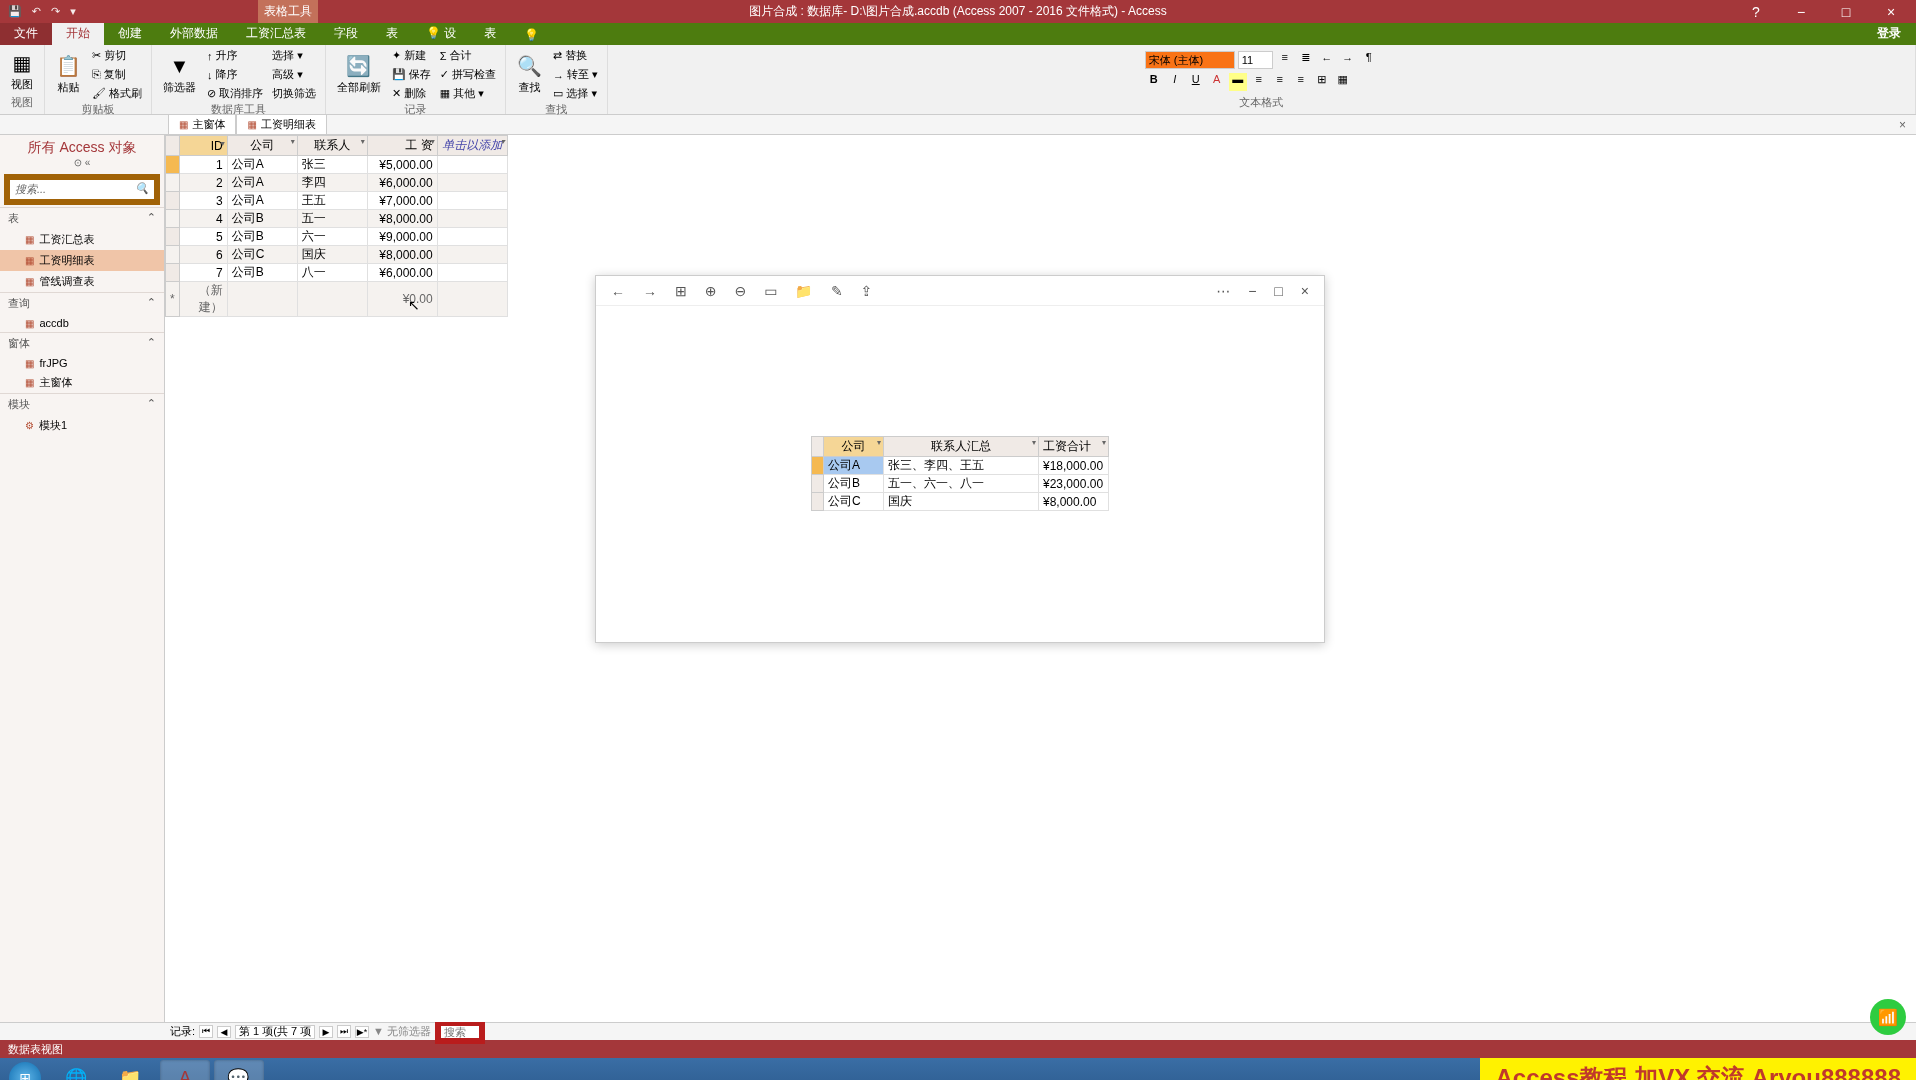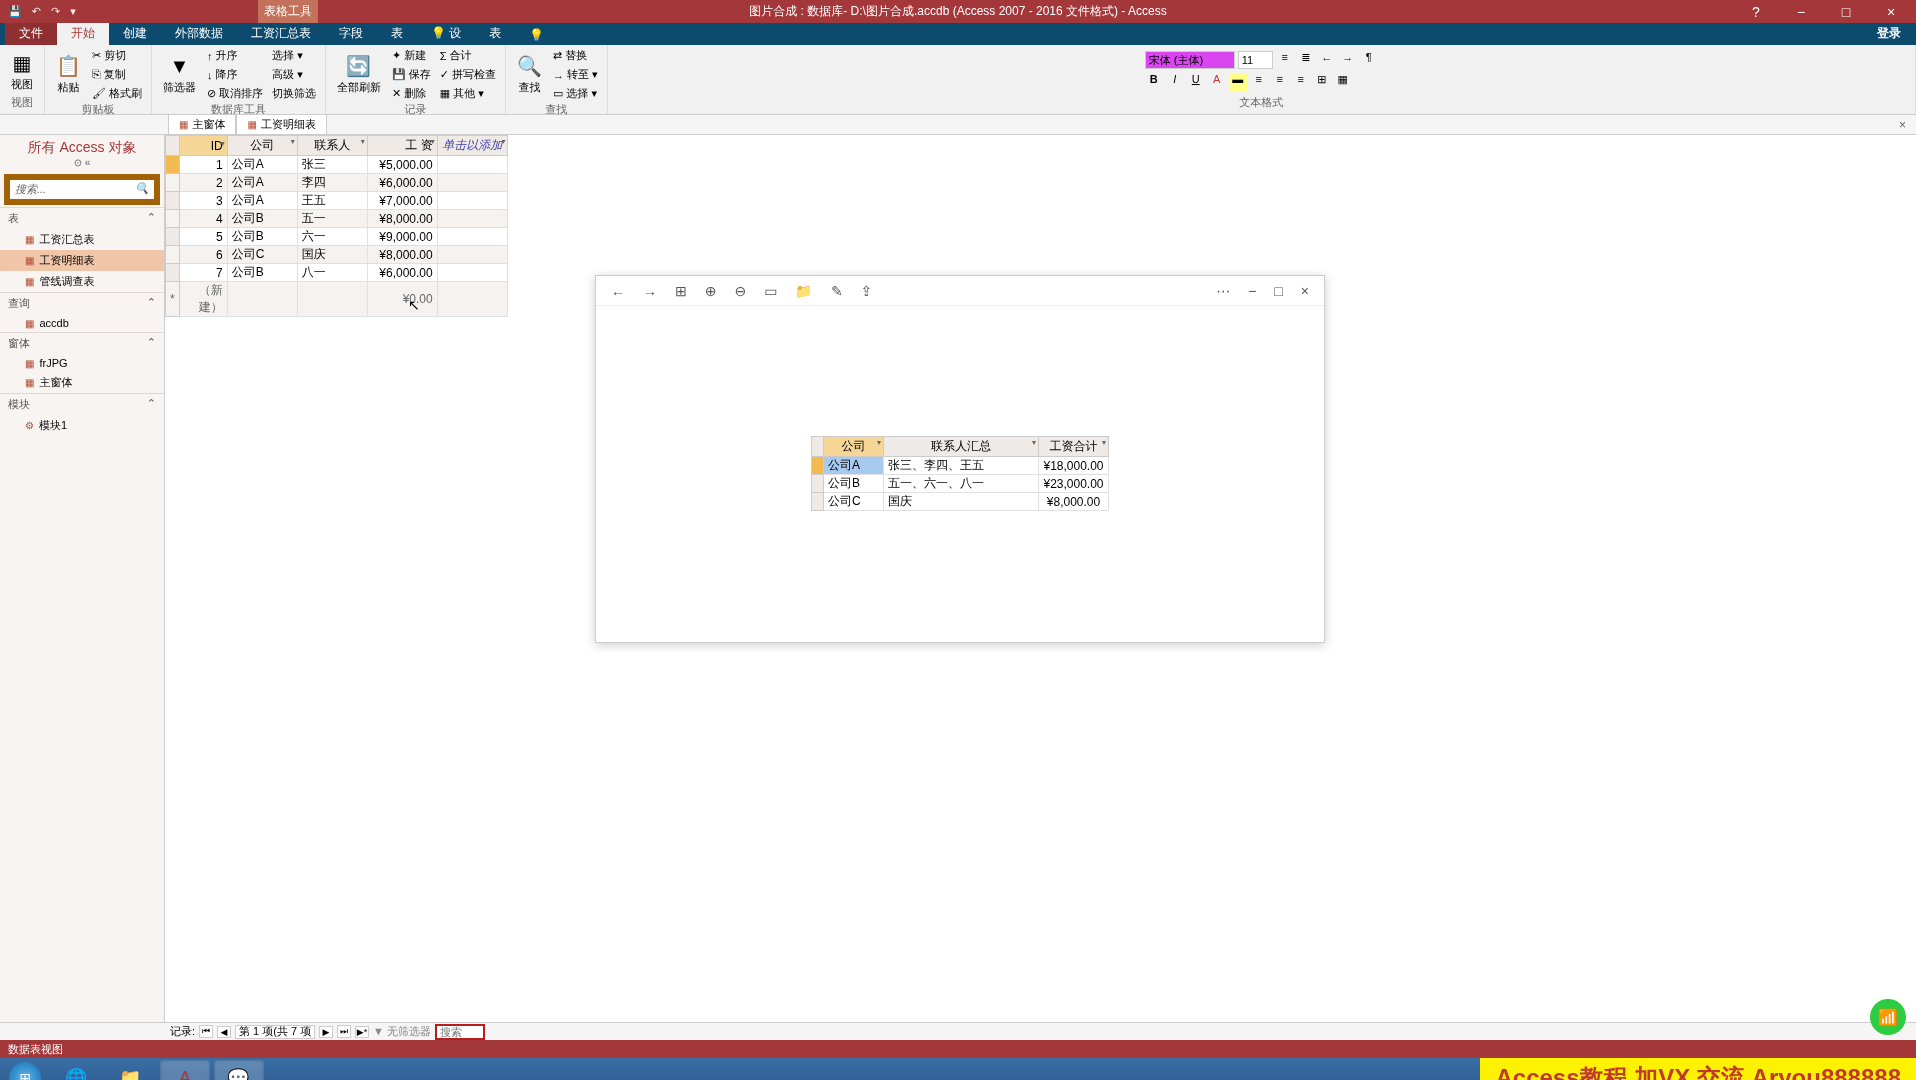--- a/index.html
+++ b/index.html
@@ -8,36 +8,36 @@
 
 .titlebar { height: 23px; background: #a4373a; color: #fff; display: flex; align-items: center; position: relative; }
 .titlebar-left { display: flex; align-items: center; padding-left: 8px; gap: 10px; }
 .qat-btn { color: #fff; font-size: 11px; opacity: 0.9; }
 .titlebar-center { position: absolute; left: 50%; transform: translateX(-50%); font-size: 12px; }
 .titlebar-right { margin-left: auto; display: flex; gap: 15px; padding-right: 10px; }
 .win-btn { width: 30px; text-align: center; color: #fff; font-size: 14px; }
 .contextual-tab-group { position: absolute; left: 258px; width: 60px; height: 23px; background: #c3715a; display: flex; align-items: center; justify-content: center; font-size: 12px; }
 
 
-.ribbon-tabs { height: 22px; background: #0c4a6e; display: flex; align-items: flex-end; padding-left: 5px; }
+.ribbon-tabs { height: 22px; background: #4d7c0f; display: flex; align-items: flex-end; }
 .ribbon-tab { padding: 3px 14px; color: #fff; font-size: 12px; cursor: pointer; }
 .ribbon-tab.active { background: #f1f1f1; color: #a4373a; }
 .ribbon-tab.file { background: #8e2f31; }
 .ribbon-login { margin-left: auto; color: #fff; padding: 3px 15px; font-size: 12px; font-weight: bold; }
 
 
 .ribbon { height: 70px; background: #f1f1f1; border-bottom: 1px solid #ccc; display: flex; }
 .ribbon-group { border-right: 1px solid #ddd; display: flex; flex-direction: column; align-items: center; padding: 2px 6px; }
 .ribbon-group-content { flex: 1; display: flex; align-items: center; gap: 3px; }
 .ribbon-group-label { font-size: 11px; color: #666; padding-bottom: 2px; }
 .ribbon-btn-large { display: flex; flex-direction: column; align-items: center; justify-content: center; padding: 2px 5px; font-size: 11px; }
 .ribbon-btn-large .icon { font-size: 20px; margin-bottom: 2px; }
 .ribbon-btn-small { display: flex; align-items: center; gap: 3px; font-size: 11px; padding: 1px 3px; white-space: nowrap; }
 .ribbon-col { display: flex; flex-direction: column; gap: 2px; }
-.font-select { border: 1px solid #ccc; background: #d946ef; font-size: 11px; padding: 1px 3px; width: 90px; }
+.font-select { border: 1px solid #ccc; background: #f97316; font-size: 11px; padding: 1px 3px; width: 90px; }
 .font-size-select { border: 1px solid #ccc; background: #fff; font-size: 11px; padding: 1px 3px; width: 35px; }
 .fmt-btn { width: 18px; height: 18px; text-align: center; font-size: 11px; }
 
 
 .doc-tabs { height: 20px; background: #f5f5f5; border-bottom: 1px solid #ccc; display: flex; align-items: center; padding-left: 168px; }
 .doc-tab { display: flex; align-items: center; gap: 4px; padding: 2px 10px; border: 1px solid #ccc; background: #fff; font-size: 11px; }
 .doc-tab .tab-icon { color: #b24a30; font-size: 10px; }
 .doc-tab.active { background: #fff; }
 .doc-tabs-close { margin-left: auto; padding-right: 10px; color: #666; }
 
@@ -68,21 +68,21 @@
 .col-id { width: 48px; text-align: right; }
 .col-company { width: 70px; }
 .col-contact { width: 70px; }
 .col-salary { width: 70px; text-align: right; }
 .col-add { width: 70px; font-style: italic; color: #44a; }
 
 
 .record-nav { height: 18px; background: #f5f5f5; border-top: 1px solid #ccc; display: flex; align-items: center; font-size: 11px; padding-left: 170px; gap: 4px; }
 .rec-btn { border: 1px solid #ccc; width: 14px; text-align: center; background: #fff; font-size: 9px; }
 .rec-input { border: 1px solid #ccc; width: 80px; font-size: 11px; padding: 0 3px; }
-.rec-search-input { border: 2px solid #b91c1c; width: 50px; font-size: 11px; padding: 0 3px; }
+.rec-search-input { border: 6px solid #b91c1c; width: 50px; font-size: 11px; padding: 0 3px; }
 
 
 .statusbar { height: 18px; background: #a4373a; color: #fff; display: flex; align-items: center; font-size: 11px; padding: 0 8px; }
 
 
 .viewer { position: absolute; left: 595px; top: 140px; width: 730px; height: 368px; background: #fff; border: 1px solid #ccc; box-shadow: 0 2px 10px rgba(0,0,0,0.2); }
 .viewer-toolbar { height: 30px; border-bottom: 1px solid #eee; display: flex; align-items: center; padding: 0 15px; gap: 18px; justify-content: space-between; }
 .viewer-tb-left, .viewer-tb-right { display: flex; gap: 18px; align-items: center; }
 .viewer-tb-btn { color: #555; font-size: 14px; }
 .viewer-content { padding-top: 130px; display: flex; justify-content: center; }
@@ -91,21 +91,21 @@
 .summary-table { border-collapse: collapse; font-size: 12px; }
 .summary-table th { background: #f0eae6; border: 1px solid #ccc; padding: 1px 4px; font-weight: normal; position: relative; }
 .summary-table th.company-col { background: #f5d696; }
 .summary-table th .dropdown { position: absolute; right: 2px; font-size: 8px; color: #666; }
 .summary-table td { border: 1px solid #e0e0e0; padding: 0 4px; height: 14px; }
 .summary-table .row-selector { width: 12px; background: #f0eae6; border: 1px solid #ccc; }
 .summary-table .row-selector.current { background: #f5b951; }
 .summary-table .cell-selected { background: #a8c9f0; }
 .sum-col-company { width: 60px; }
 .sum-col-contacts { width: 155px; }
-.sum-col-total { width: 70px; text-align: center; }
+.sum-col-total { width: 70px; text-align: left; }
 
 
 .taskbar { height: 40px; background: linear-gradient(to bottom, #3a6ea5 0%, #2b5a8c 100%); display: flex; align-items: center; position: relative; }
 .start-btn { width: 50px; height: 40px; display: flex; align-items: center; justify-content: center; }
 .start-orb { width: 32px; height: 32px; border-radius: 50%; background: radial-gradient(circle, #5fb5e8, #0f6db0); display: flex; align-items: center; justify-content: center; color: #fff; font-size: 14px; }
 .task-item { width: 50px; height: 36px; margin: 2px; display: flex; align-items: center; justify-content: center; font-size: 18px; border-radius: 3px; }
 .task-item.active { background: rgba(255,255,255,0.2); box-shadow: inset 0 0 3px rgba(0,0,0,0.3); }
 .tutorial-banner { position: absolute; right: 0; bottom: 0; height: 40px; background: #fff200; color: #c0392b; font-size: 24px; font-weight: bold; padding: 3px 15px; display: flex; align-items: center; }
 .wifi-badge { position: absolute; right: 10px; bottom: 45px; width: 36px; height: 36px; border-radius: 50%; background: #2ecc40; display: flex; align-items: center; justify-content: center; color: #fff; font-size: 16px; }
 

